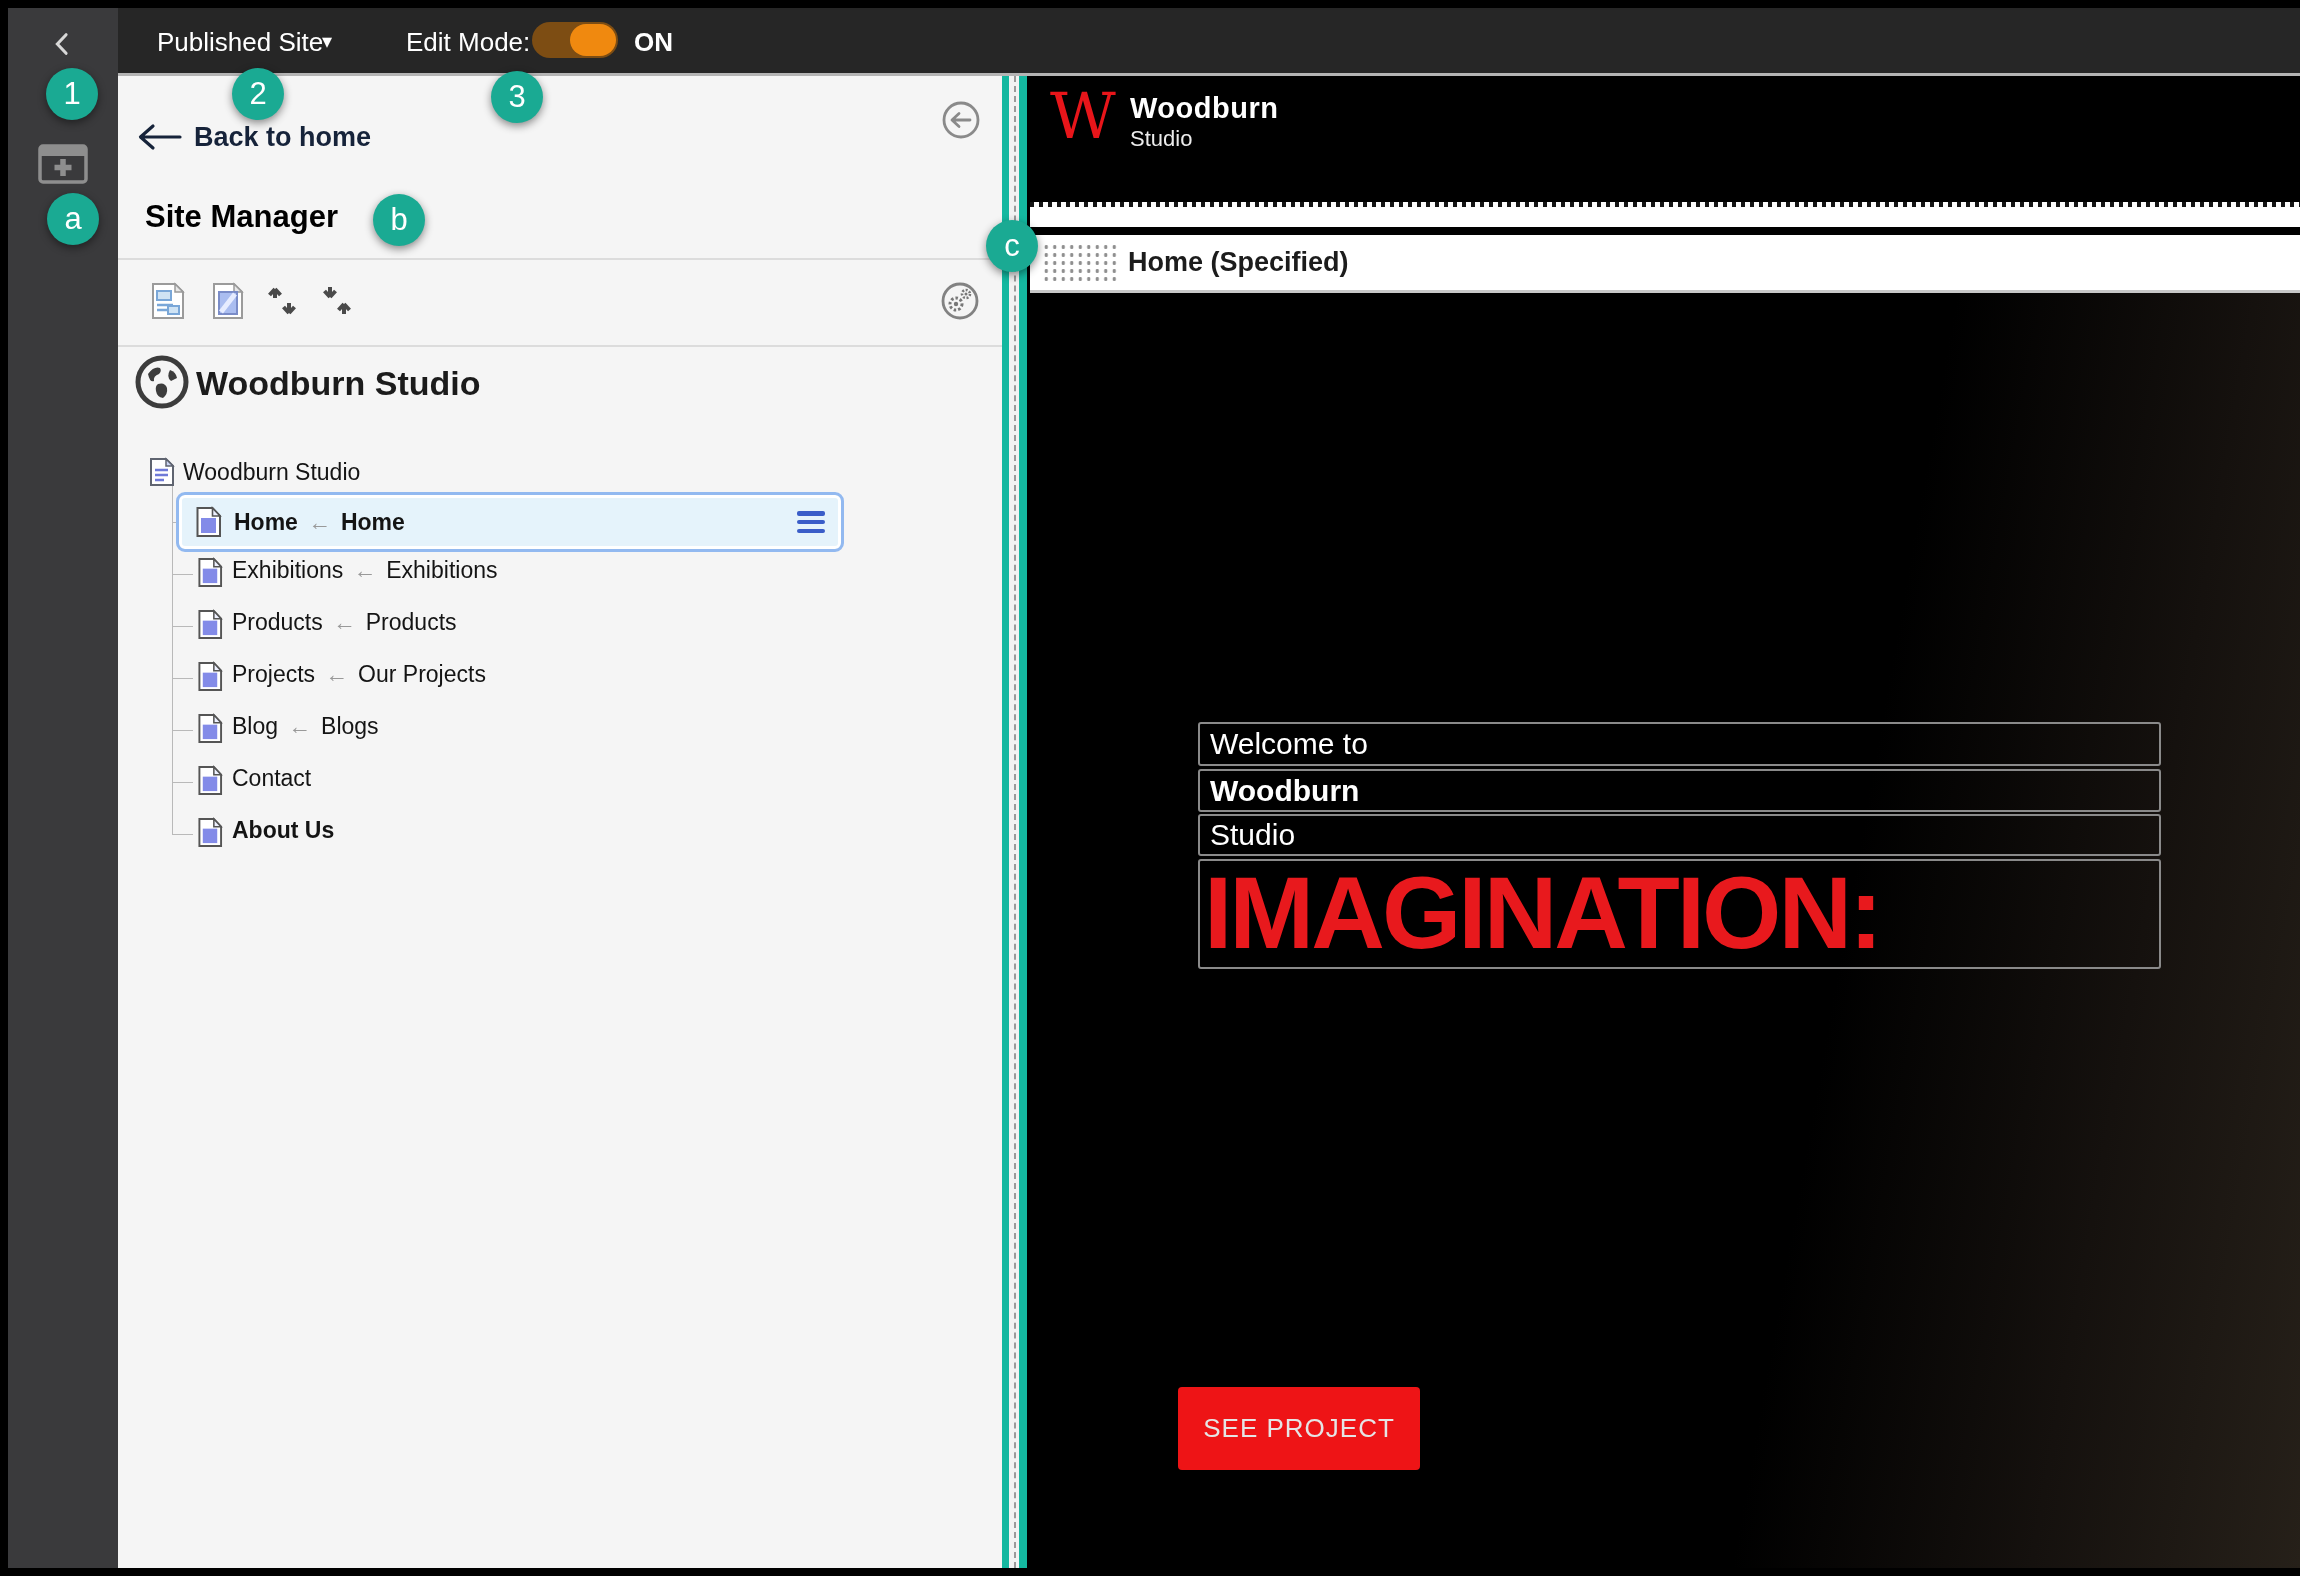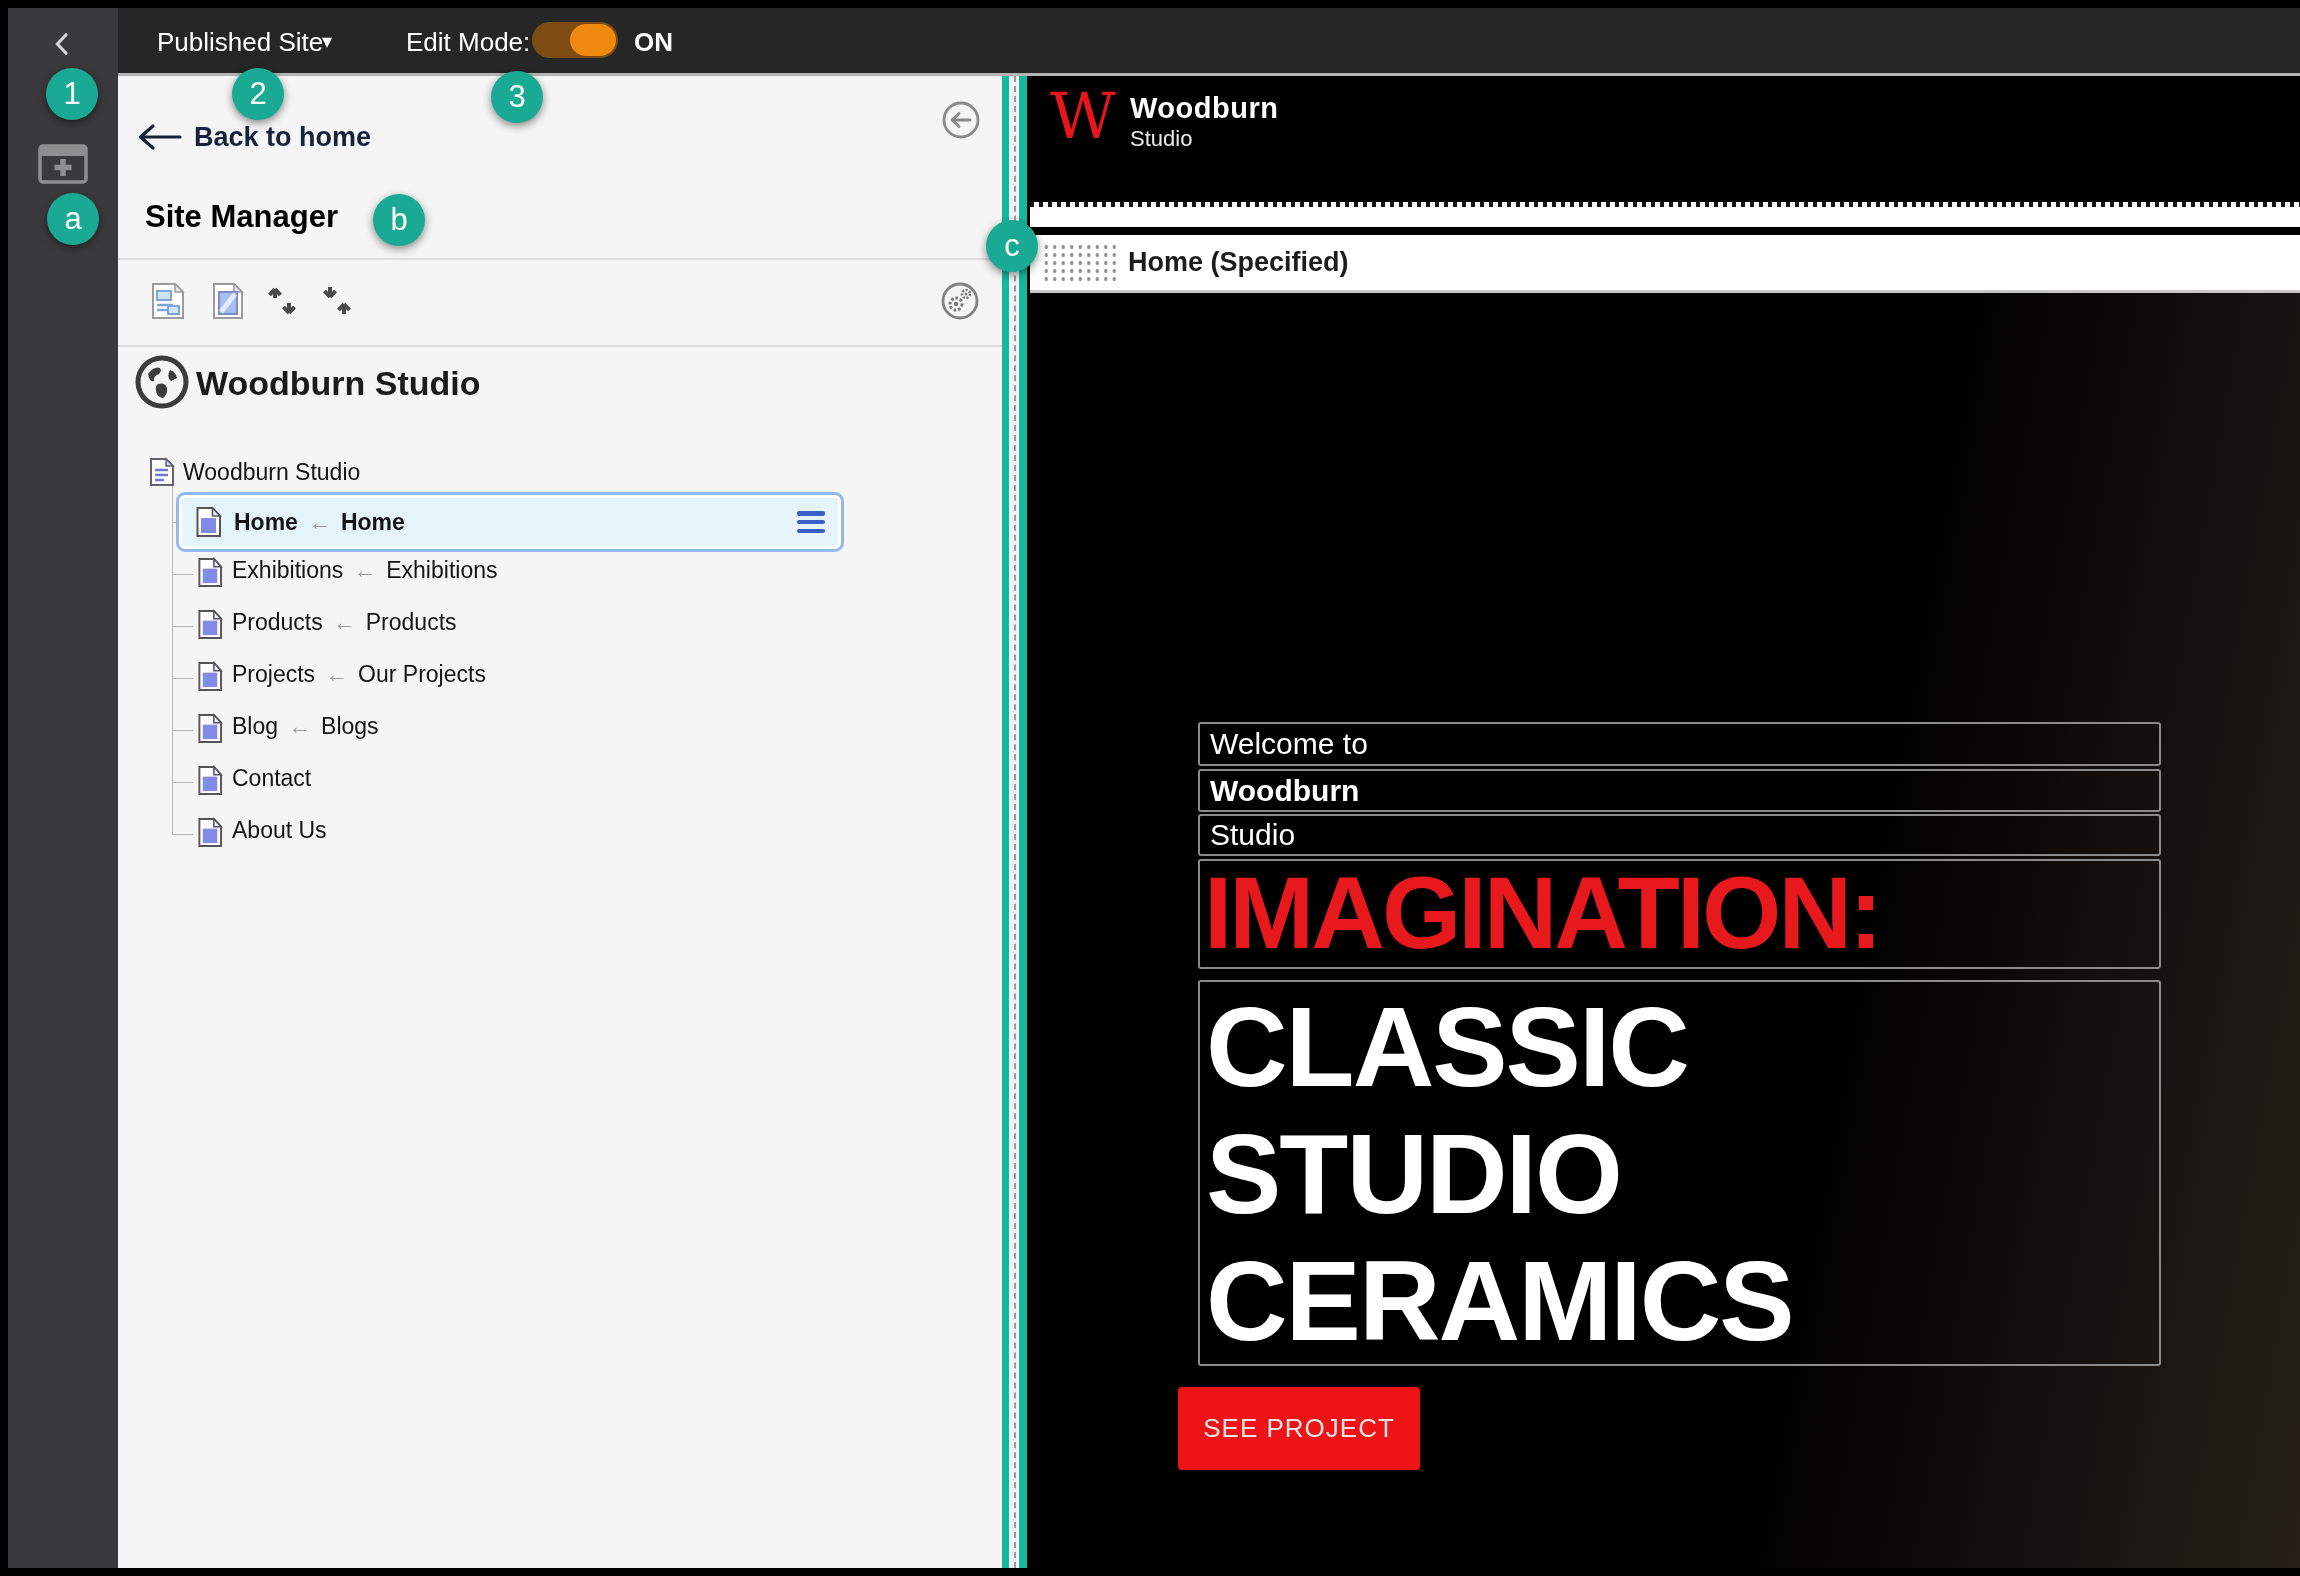--- a/index.html
+++ b/index.html
@@ -263,21 +263,21 @@
     <div class="abs row" style="top:689px;">
       <svg class="doc" viewBox="0 0 27 32">
         <path d="M2.5 2 h15 l7.5 8 v20 h-22.5 z" fill="#fff" stroke="#555" stroke-width="2"></path>
         <rect x="6" y="12" width="15" height="15" fill="#838be8"></rect>
         <path d="M17.5 2 l7.5 8 h-7.5 z" fill="#eef1ff" stroke="#555" stroke-width="1.6"></path>
       </svg>
       <span class="tree-text">Contact</span>
     </div>
 
     <div class="abs stub" style="left:54px;top:758px;"></div>
-    <div class="abs row" style="top:741px;">
+    <div class="abs row" style="top:741px;font-weight:bold;">
       <svg class="doc" viewBox="0 0 27 32">
         <path d="M2.5 2 h15 l7.5 8 v20 h-22.5 z" fill="#fff" stroke="#555" stroke-width="2"></path>
         <rect x="6" y="12" width="15" height="15" fill="#838be8"></rect>
         <path d="M17.5 2 l7.5 8 h-7.5 z" fill="#eef1ff" stroke="#555" stroke-width="1.6"></path>
       </svg>
       <span class="tree-text">About Us</span>
     </div>
   </div>
 
   <div class="abs splitter">
@@ -307,24 +307,17 @@
       </div>
       <div class="abs hero-box hb2">
         <div class="hb-line" style="font-weight:bold;">Woodburn</div>
       </div>
       <div class="abs hero-box hb3">
         <div class="hb-line">Studio</div>
       </div>
       <div class="abs hero-box hb4">
         <div class="imagination">IMAGINATION:</div>
       </div>
-      <div class="abs hero-box hb5">
-        <div class="headline">
-          <div>CLASSIC</div>
-          <div>STUDIO</div>
-          <div>CERAMICS</div>
-        </div>
-      </div>
       <button class="abs cta">SEE PROJECT</button>
     </div>
   </div>
 
 </div>
 
 </body></html>

